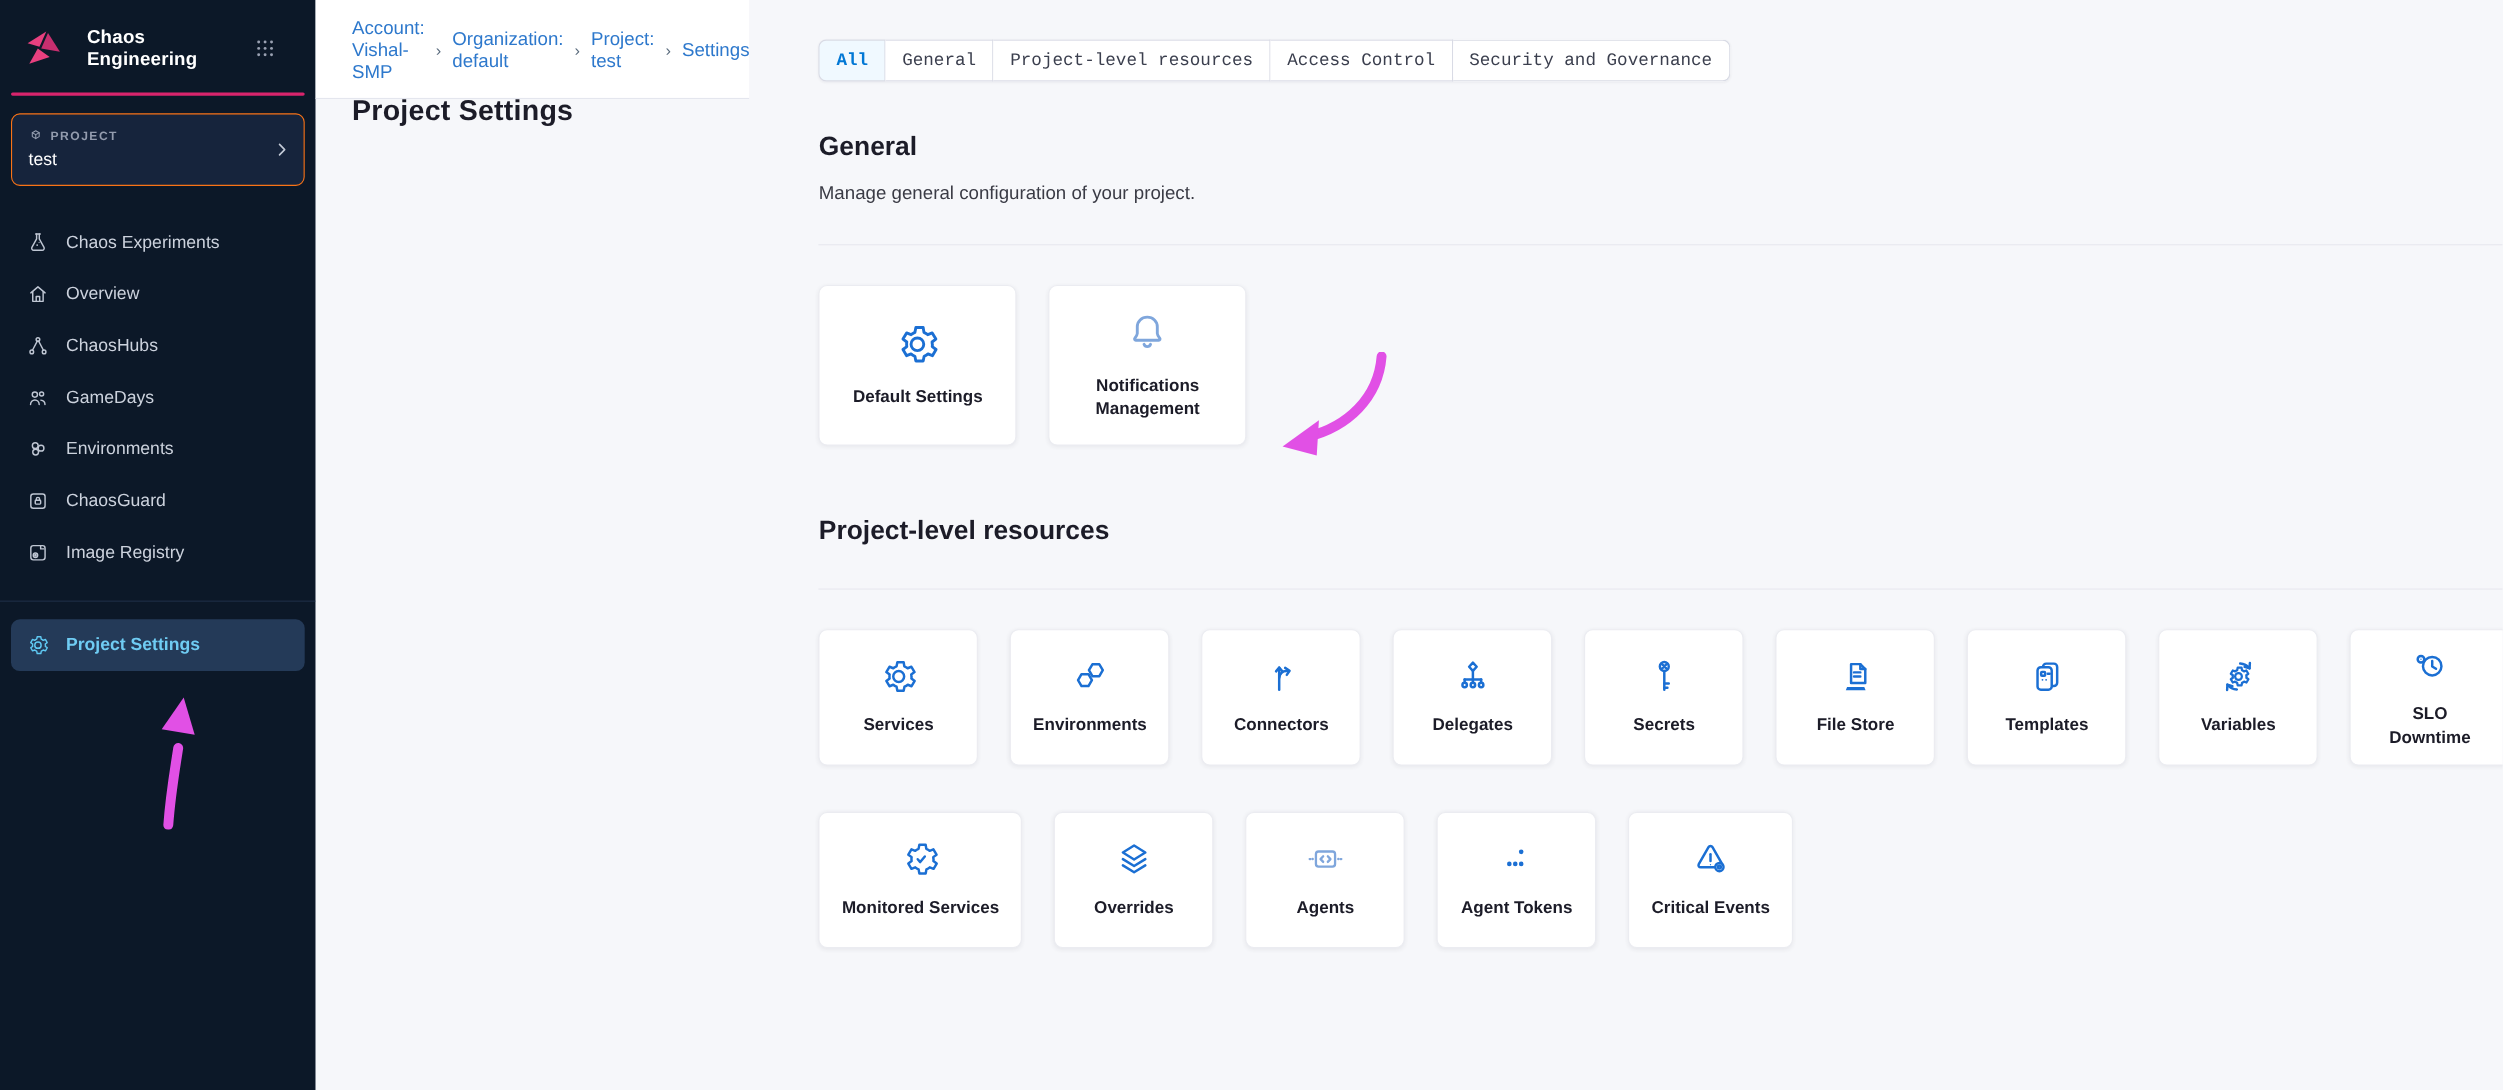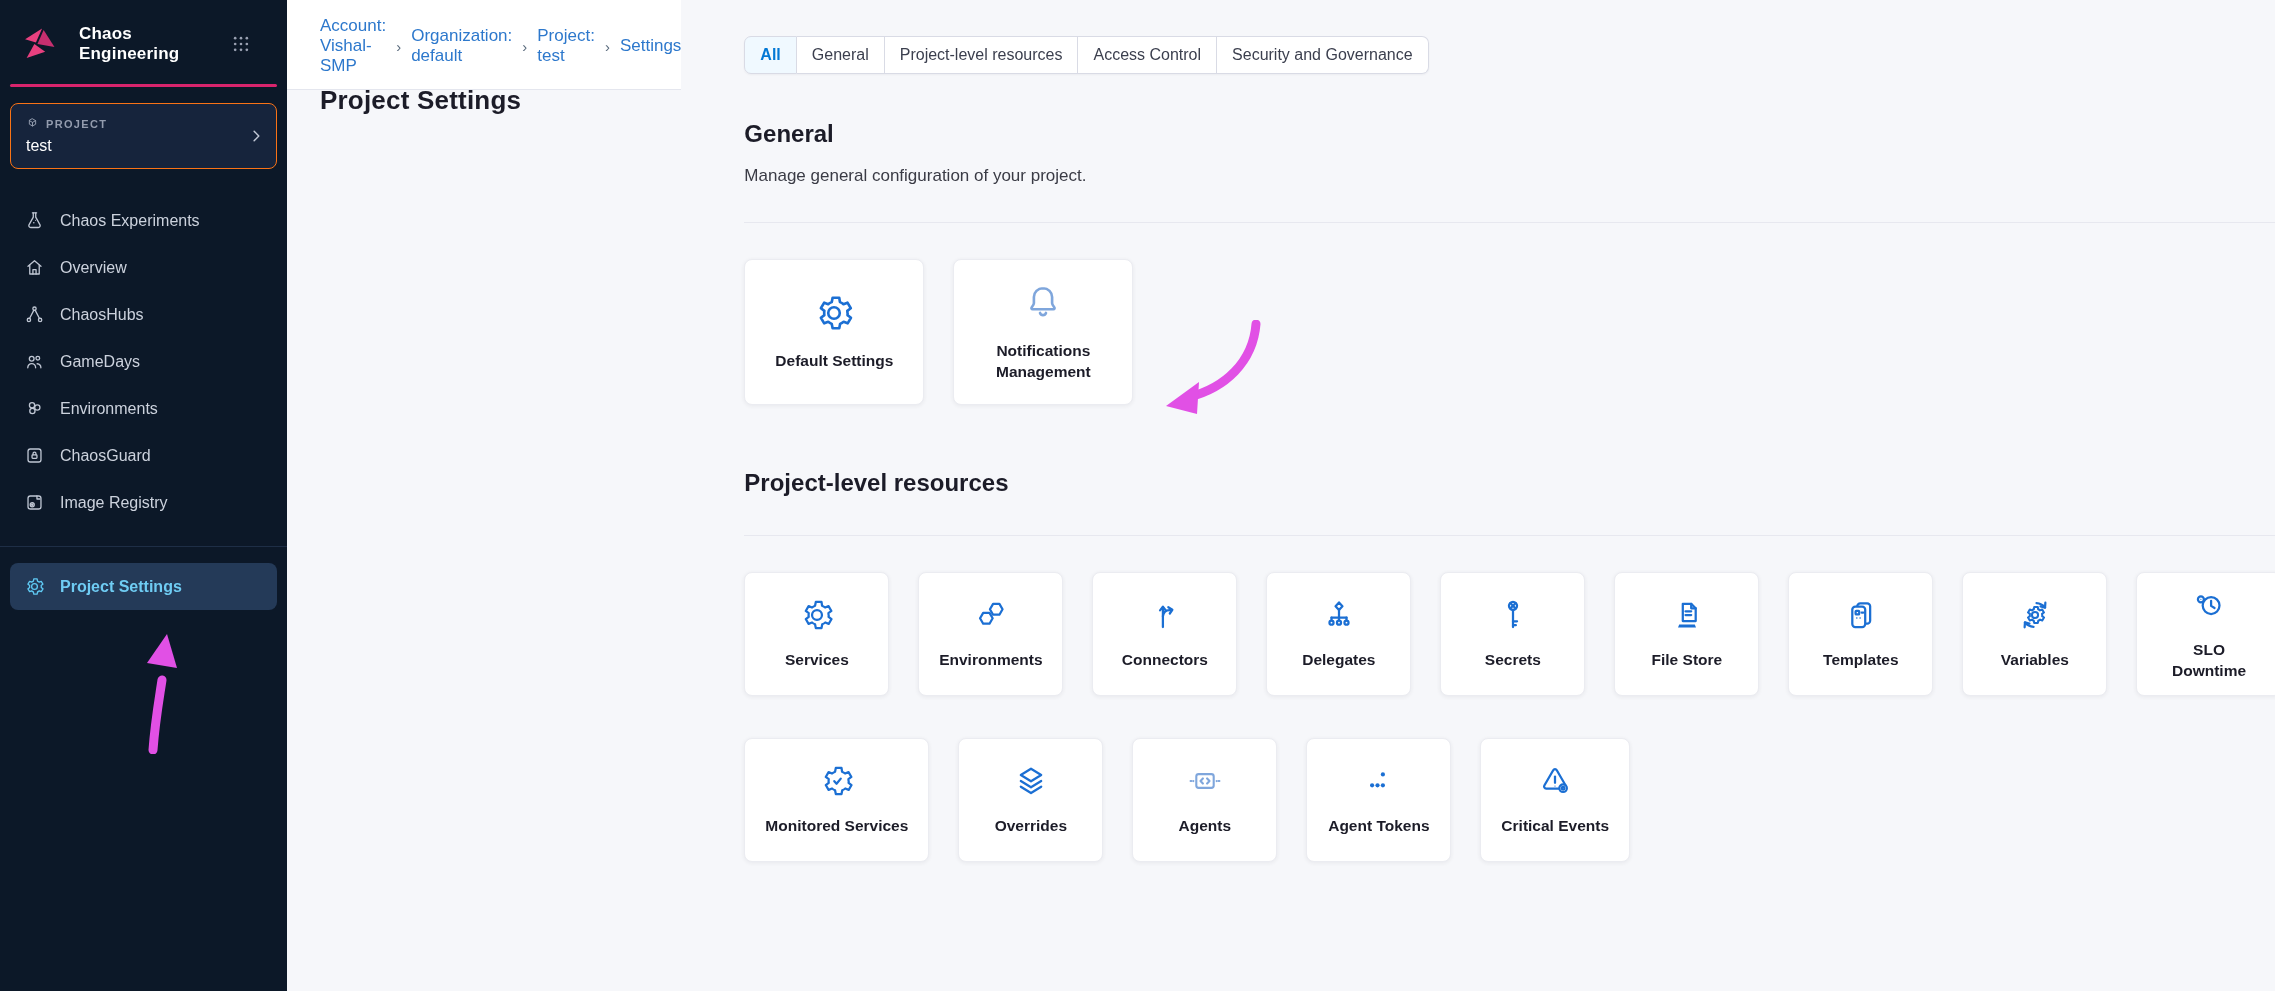--- a/index.html
+++ b/index.html
@@ -37,21 +37,21 @@
 
   .page-header { background:#ffffff; border-bottom:1px solid #e4e6ee; padding:16px 0 0 33px; height:90px; }
   .breadcrumb { display:flex; align-items:center; gap:10px; font-size:17px; }
   .crumb { color:#2d78cc; cursor:pointer; }
   .crumb-sep { color:#5a6b7d; font-size:15px; }
   .page-title { font-size:26px; font-weight:bold; color:#1c1c28; margin-top:9px; letter-spacing:.2px; }
 
   .content { flex:1; padding:36px 44px 0 63px; position:relative; }
 
   .tabs { display:inline-flex; margin-bottom:46px; border-radius:7px; box-shadow:0 1px 2px rgba(40,41,61,.05); }
-  .tab { padding:9px 15px; font-size:16px; color:#3b3f4e; background:#ffffff; border:1px solid #d9dbe5; border-left:none; cursor:pointer; white-space:nowrap; }
+  .tab { padding:9px 15px; font-size:16px; color:#3b3f4e; background:#ffffff; border:1px solid #d9dbe5; border-left:none; cursor:pointer; white-space:nowrap;font-family:Liberation Mono, monospace; }
   .tab:first-child { border-left:1px solid #d9dbe5; border-radius:7px 0 0 7px; }
   .tab:last-child { border-radius:0 7px 7px 0; }
   .tab.active { color:#0278d5; font-weight:bold; background:#f0f9ff; }
 
   .section-title { font-size:24px; font-weight:bold; color:#1c1c28; margin:0 0 18px 0; }
   .section-sub { font-size:17px; color:#3a3b45; margin:0 0 36px 0; }
   .section-rule { border:none; border-top:1px solid #e7e8ef; margin:0 0 36px 0; }
 
   .cards-row { display:flex; gap:29px; }
   .card { background:#ffffff; border:1px solid #ebecf1; border-radius:8px; box-shadow:0 1px 4px rgba(40,41,61,.07); display:flex; flex-direction:column; align-items:center; justify-content:center; gap:17px; cursor:pointer; }

